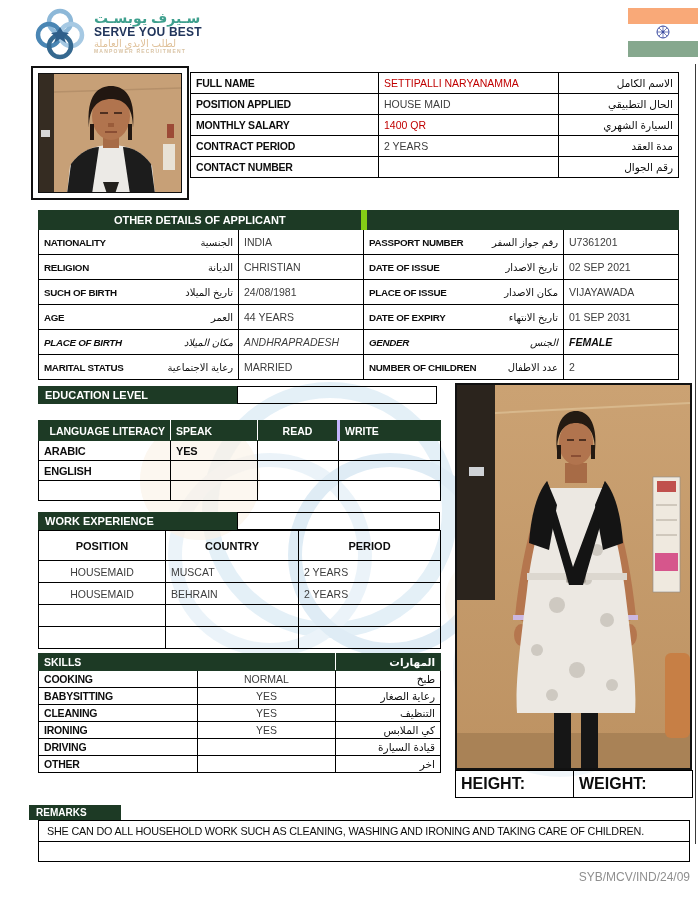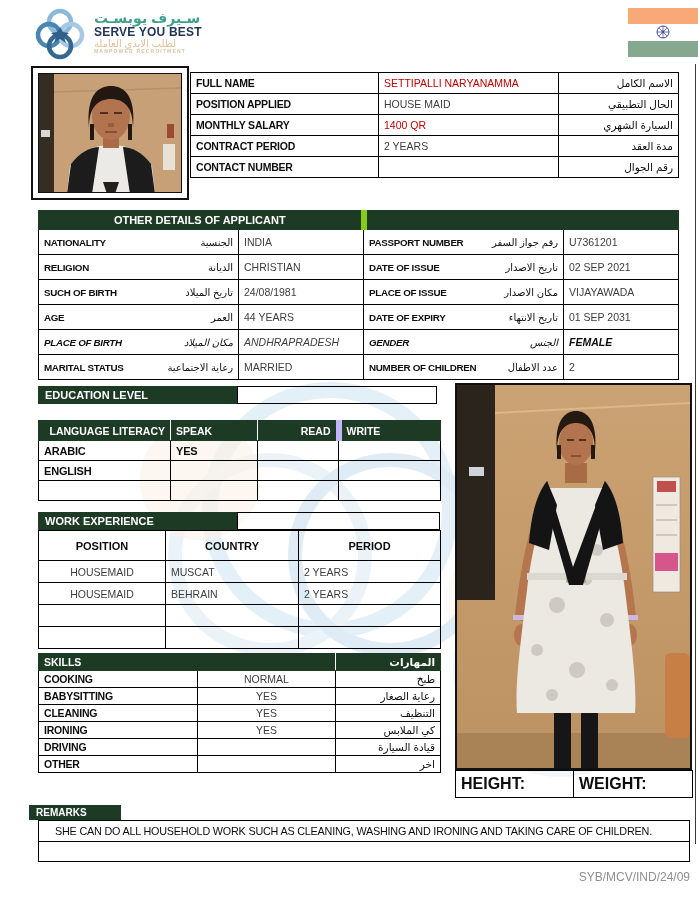--- a/index.html
+++ b/index.html
@@ -284,21 +284,21 @@
     <colgroup>
         <col style="width:132px">
         <col style="width:87px">
         <col style="width:81px">
         <col style="width:102px">
       </colgroup>
     <tbody>
         <tr style="height:20px;">
       <th class="ghead" style="text-align:right;font-size:10.5px;border-right:1px solid #fff;">LANGUAGE LITERACY</th>
       <th class="ghead" style="text-align:left;font-size:10.5px;border-right:1px solid #fff;">SPEAK</th>
-      <th class="ghead" style="text-align:right;font-size:10.5px;border-right:6px solid #c4b5fd;">READ</th>
+      <th class="ghead" style="text-align:center;font-size:10.5px;border-right:3px solid #c4b5fd;">READ</th>
       <th class="ghead" style="text-align:left;font-size:10.5px;">WRITE</th>
     </tr>
     <tr style="height:20px;">
       <td class="lbl" style="font-size:11px;">ARABIC</td>
       <td class="lbl" style="font-size:11px;">YES</td>
       <td></td>
       <td></td>
     </tr>
     <tr style="height:20px;">
       <td class="lbl" style="font-size:11px;">ENGLISH</td>
@@ -465,21 +465,21 @@
       </colgroup>
     <tbody>
         <tr>
       <td><span>HEIGHT:</span> <span class="val"></span></td>
       <td><span>WEIGHT:</span> <span class="val"></span></td>
     </tr>
   </tbody>
     </table>
 
   <div class="gbar" style="left:29px;top:805px;width:92px;height:15px;font-size:10px;">REMARKS</div>
-  <div class="whitecell" style="left:38px;top:820px;width:652px;height:22px;display:flex;align-items:center;padding:0 16px;">
+  <div class="whitecell" style="left:38px;top:820px;width:652px;height:22px;display:flex;align-items:center;padding:0 8px;">
     <span class="remark-text">SHE CAN DO ALL HOUSEHOLD WORK SUCH AS CLEANING, WASHING AND IRONING AND TAKING CARE OF CHILDREN.</span>
   </div>
   <div class="whitecell" style="left:38px;top:841px;width:652px;height:21px;"></div>
 
   <div class="footer-ref">SYB/MCV/IND/24/09</div>
 
   <div class="edge-line"></div>
 </div>
 
 </body></html>

